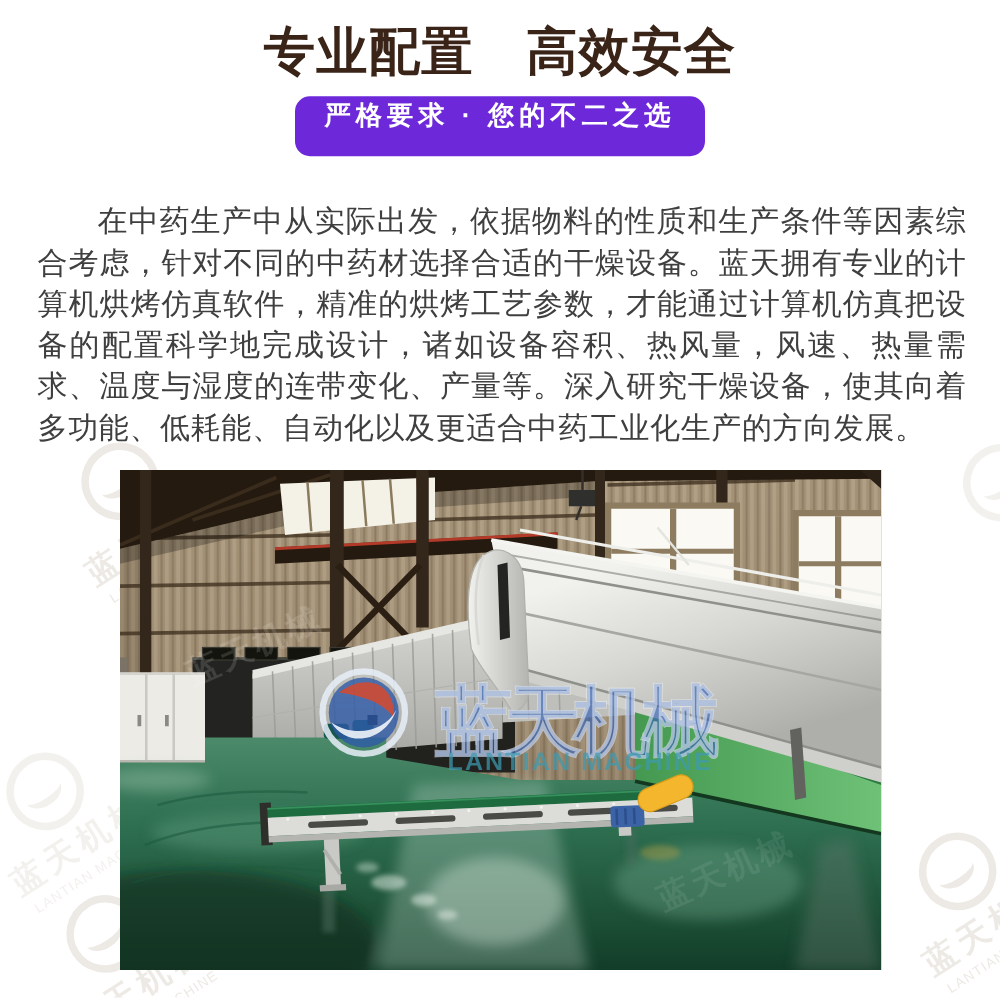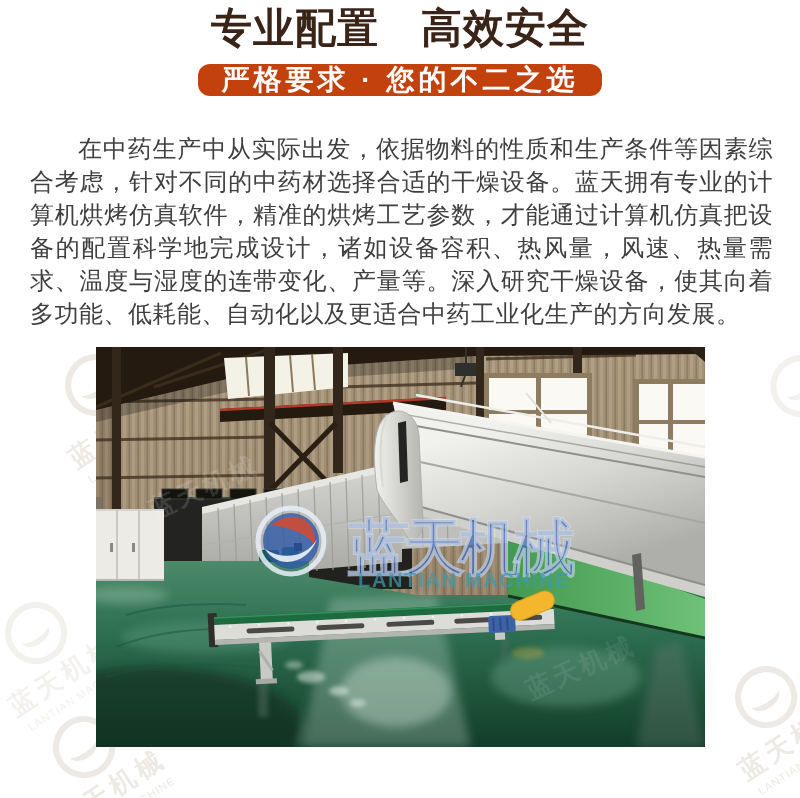--- a/index.html
+++ b/index.html
@@ -2,29 +2,29 @@
 <html><head>
 <meta charset="utf-8">
 <style>
   html,body{margin:0;padding:0;}
   body{
     width:800px;height:798px;overflow:hidden;position:relative;
     background:#ffffff;
     font-family:"Liberation Sans",sans-serif;
   }
   
-  .page-header{padding-top:5px;text-align:center;position:relative;z-index:3;}
+  .page-header{padding-top:18px;text-align:center;position:relative;z-index:3;}
   .page-title{
     margin:0;font-size:41px;line-height:46px;font-weight:bold;
     color:#3a2418;letter-spacing:1px;white-space:nowrap;
   }
   .tagline-wrap{text-align:center;margin-top:13px;}
   .tagline-badge{
-    display:inline-block;background:#c2410c;color:#ffffff;
-    font-size:28px;line-height:32px;height:32px;padding:0 24px;
+    display:inline-block;background:#6d28d9;color:#ffffff;
+    font-size:21px;line-height:32px;height:48px;padding:0 24px;
     letter-spacing:4px;border-radius:12px;font-weight:bold;white-space:nowrap;
   }
   
   .intro{
     margin:36px 27px 0 30px;
     font-size:24px;line-height:33px;color:#3f3f3f;
     text-align:justify;text-indent:2em;position:relative;z-index:3;
     letter-spacing:0.5px;
   }
   

